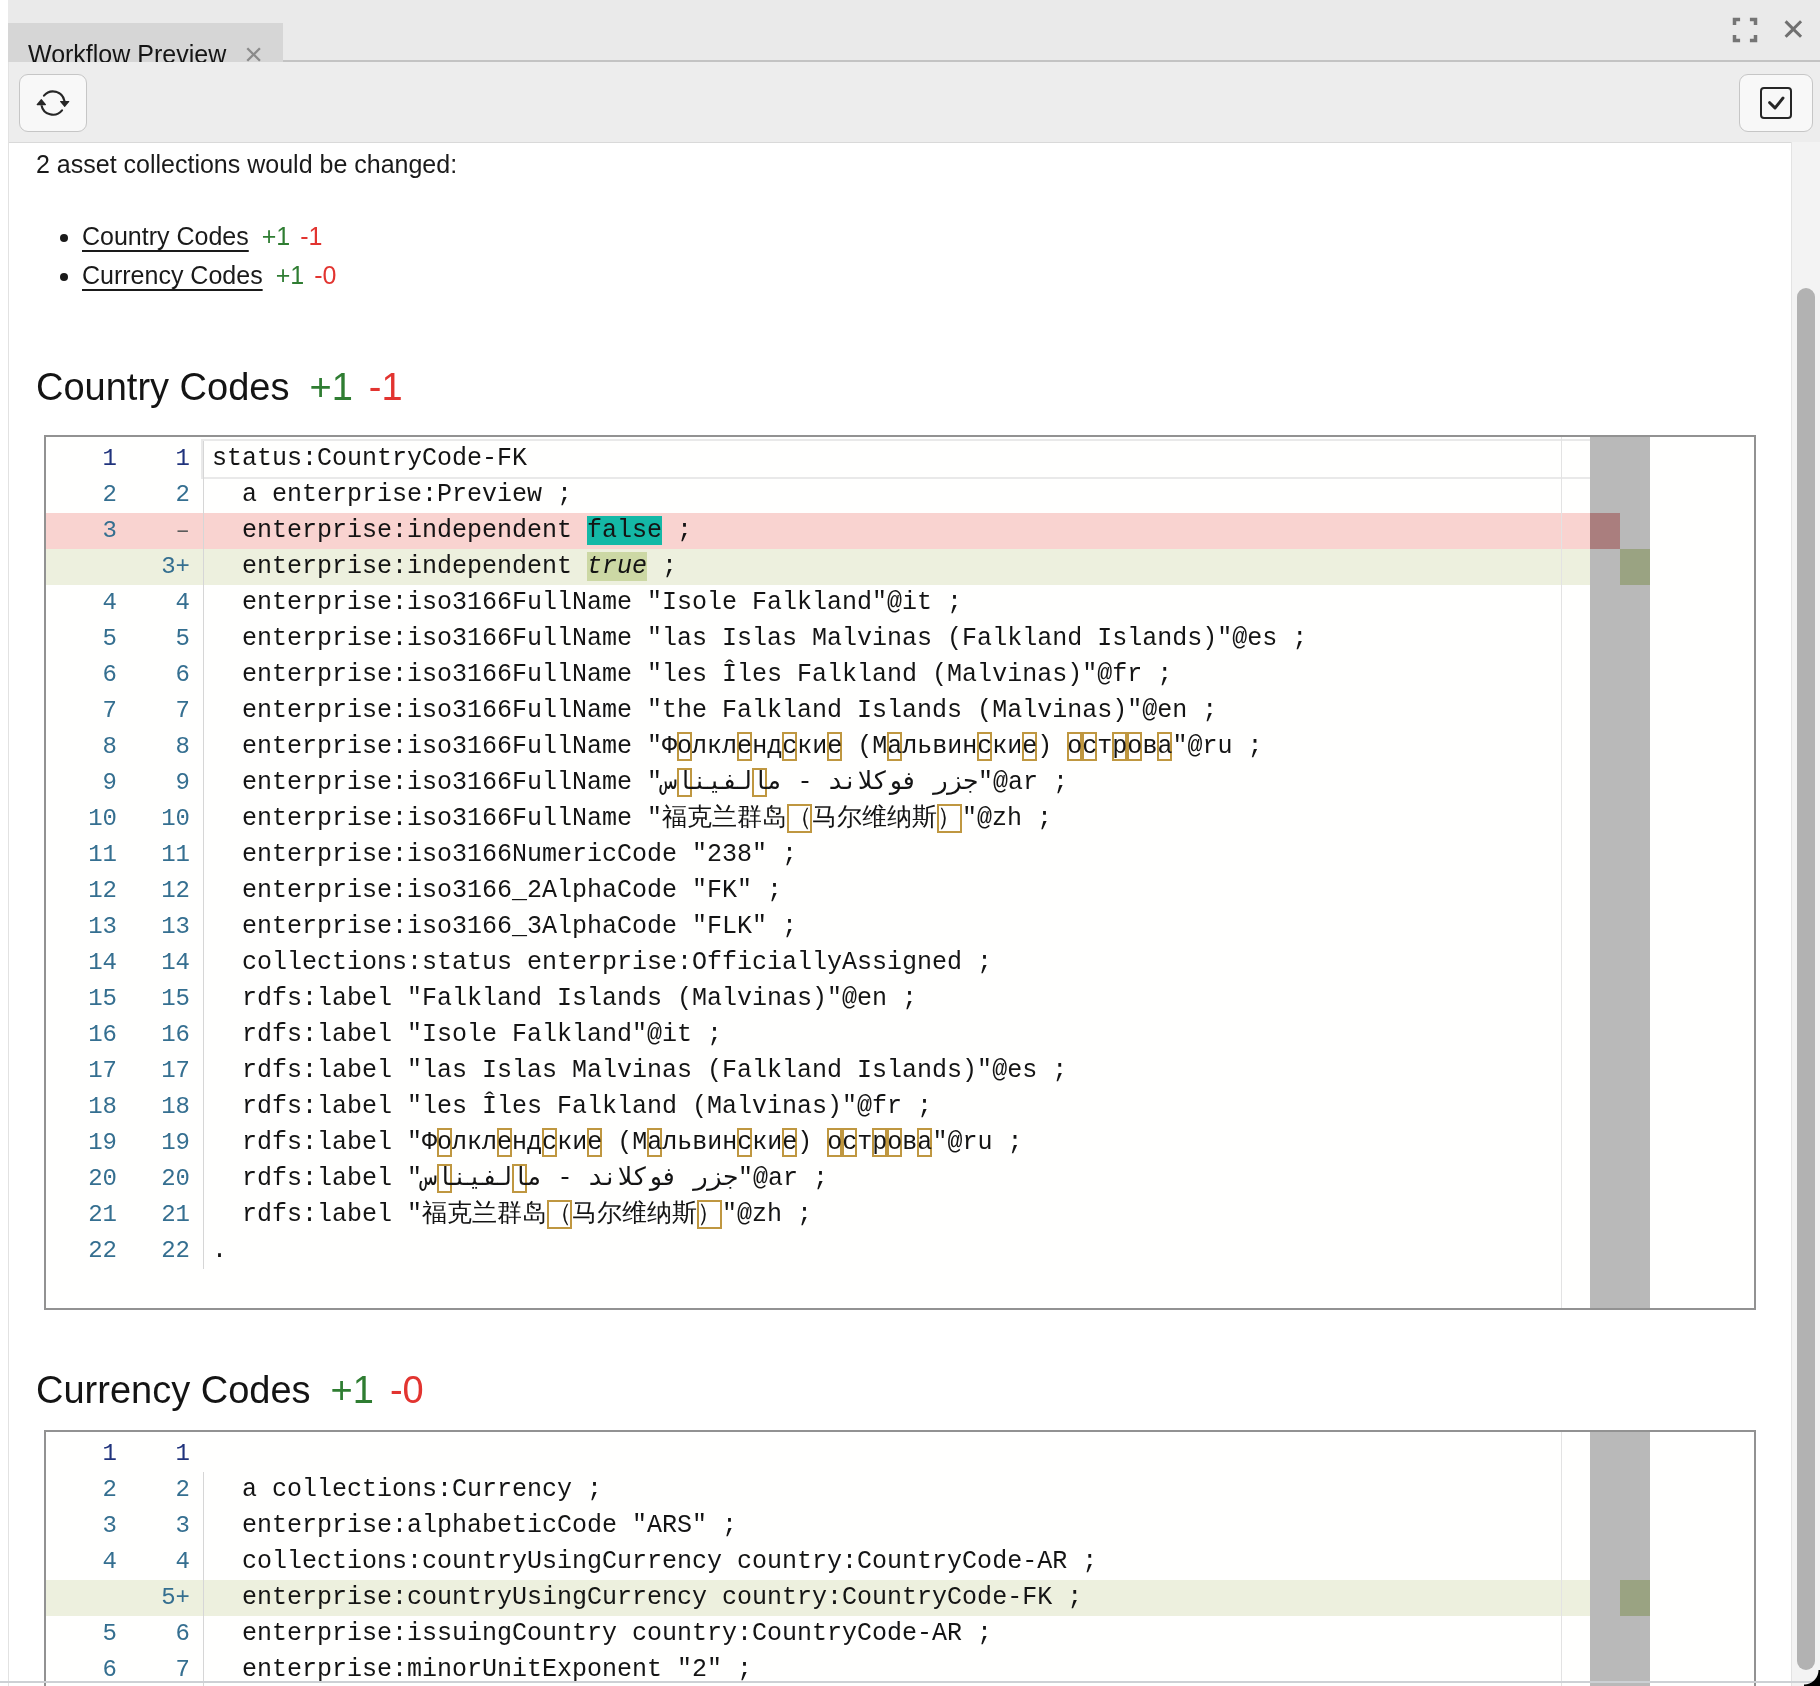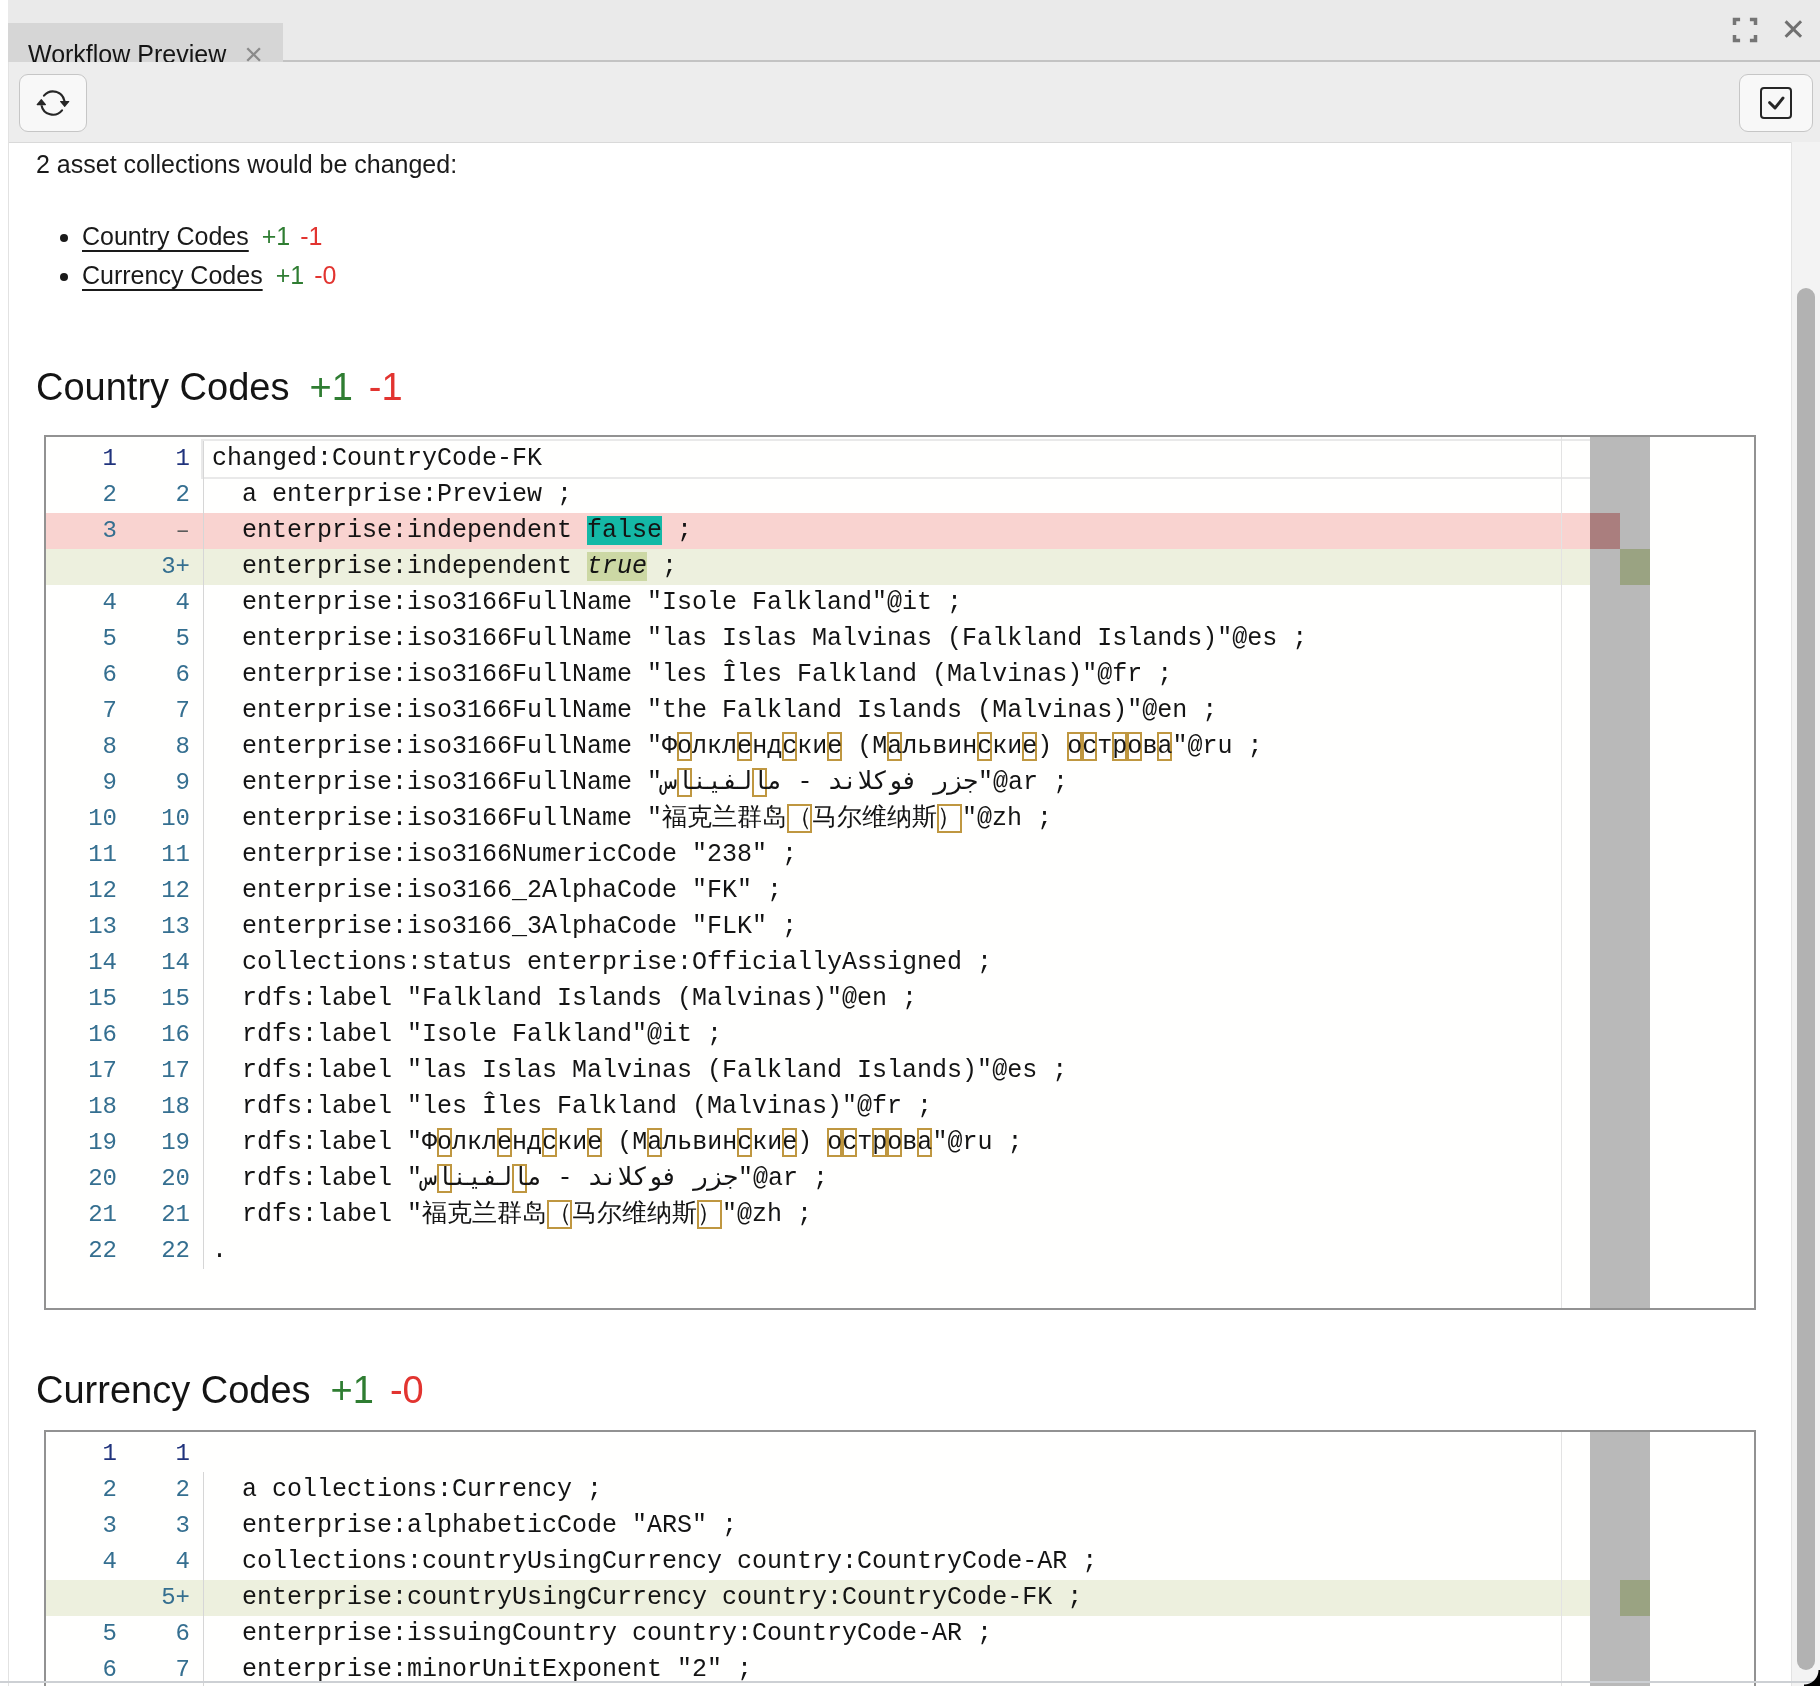--- a/index.html
+++ b/index.html
@@ -129,21 +129,21 @@
     <li>
       <a>Currency Codes</a><span class="plus">+1</span><span class="minus">-0</span>
     </li>
   </ul>
 
   <div class="sect-h h-1">
     <span>Country Codes</span><span class="plus">+1</span><span class="minus">-1</span>
   </div>
   <div class="diffblock block-1">
     <div class="rows">
-        <div class="row ctx"><span class="g1">1</span><span class="g2">1</span><span class="code active">changed:CountryCode-FK</span></div>
+        <div class="row ctx"><span class="g1">1</span><span class="g2">1</span><span class="code active">status:CountryCode-FK</span></div>
         <div class="row ctx"><span class="g1">2</span><span class="g2">2</span><span class="code">  a enterprise:Preview ;</span></div>
         <div class="row removed"><span class="g1">3</span><span class="g2">–</span><span class="code">  enterprise:independent <span class="hl">false</span> ;</span></div>
         <div class="row added"><span class="g1"></span><span class="g2">3+</span><span class="code">  enterprise:independent <span class="hl">true</span> ;</span></div>
         <div class="row ctx"><span class="g1">4</span><span class="g2">4</span><span class="code">  enterprise:iso3166FullName "Isole Falkland"@it ;</span></div>
         <div class="row ctx"><span class="g1">5</span><span class="g2">5</span><span class="code">  enterprise:iso3166FullName "las Islas Malvinas (Falkland Islands)"@es ;</span></div>
         <div class="row ctx"><span class="g1">6</span><span class="g2">6</span><span class="code">  enterprise:iso3166FullName "les Îles Falkland (Malvinas)"@fr ;</span></div>
         <div class="row ctx"><span class="g1">7</span><span class="g2">7</span><span class="code">  enterprise:iso3166FullName "the Falkland Islands (Malvinas)"@en ;</span></div>
         <div class="row ctx"><span class="g1">8</span><span class="g2">8</span><span class="code">  enterprise:iso3166FullName "Ф<span class="uni">о</span>лкл<span class="uni">е</span>нд<span class="uni">с</span>ки<span class="uni">е</span> (М<span class="uni">а</span>львин<span class="uni">с</span>ки<span class="uni">е</span>) <span class="uni">о</span><span class="uni">с</span>т<span class="uni">р</span><span class="uni">о</span>в<span class="uni">а</span>"@ru ;</span></div>
         <div class="row ctx"><span class="g1">9</span><span class="g2">9</span><span class="code">  enterprise:iso3166FullName "جزر فوكل<span class="uni">ا</span>ند - م<span class="uni">ا</span>لفين<span class="uni">ا</span>س"@ar ;</span></div>
         <div class="row ctx"><span class="g1">10</span><span class="g2">10</span><span class="code">  enterprise:iso3166FullName "福克兰群岛<span class="uni">（</span>马尔维纳斯<span class="uni">）</span>"@zh ;</span></div>

